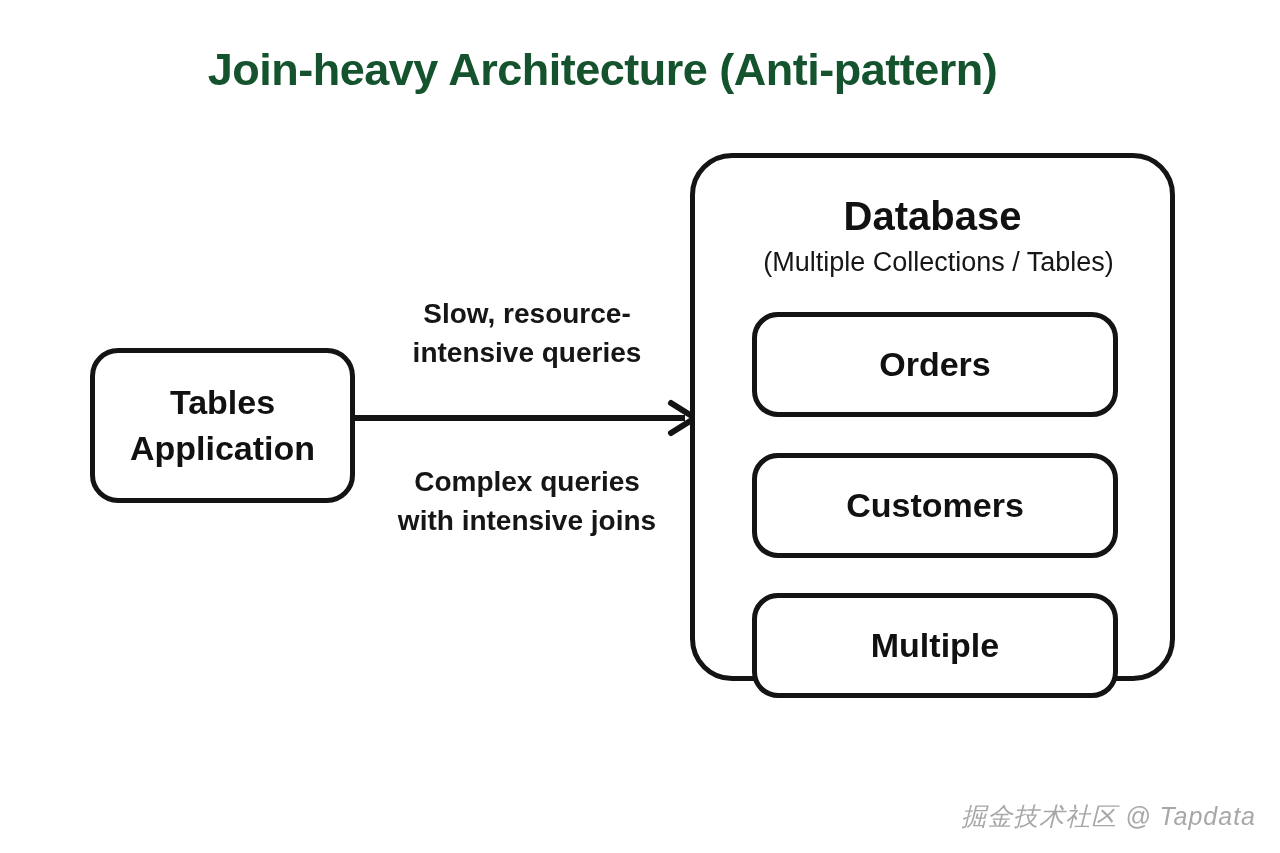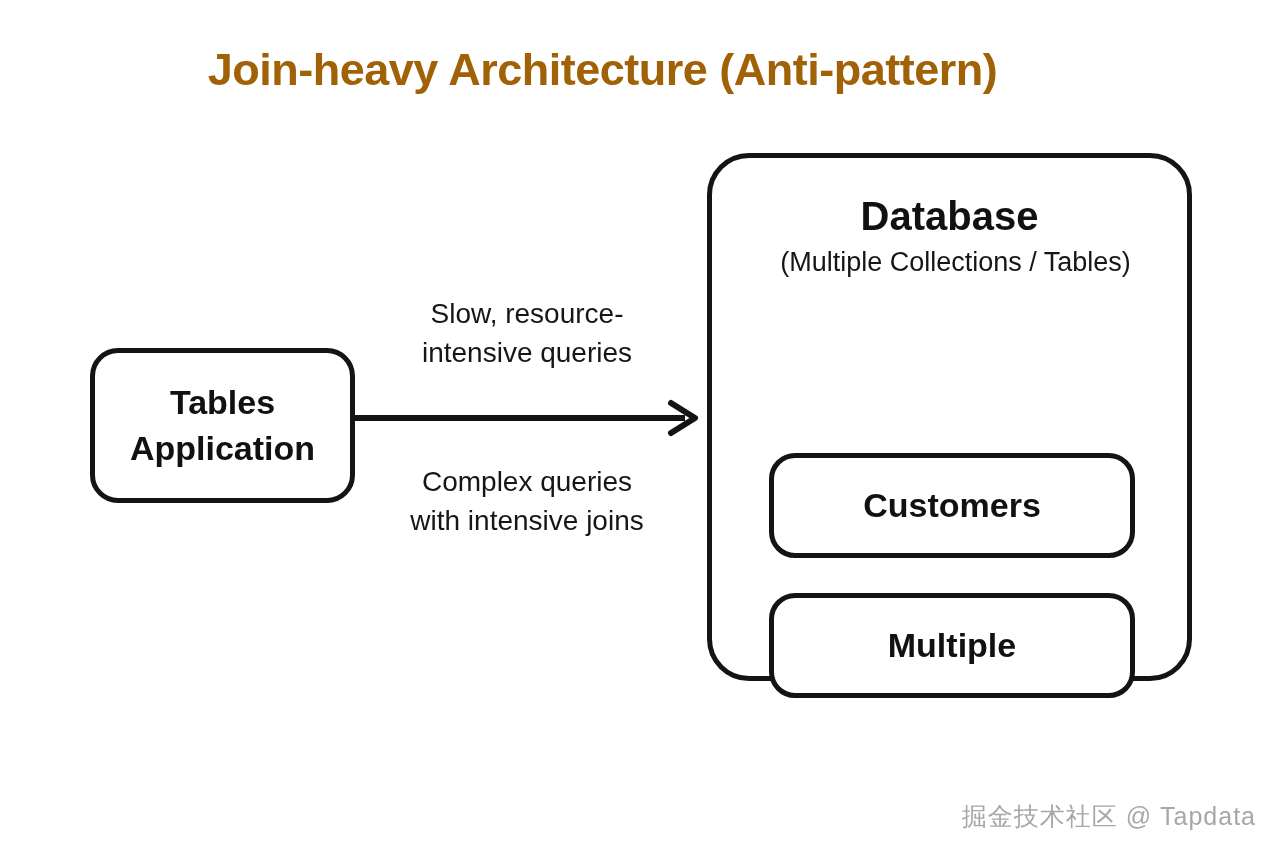--- a/index.html
+++ b/index.html
@@ -17,21 +17,21 @@
   }
   .title {
     position: absolute;
     top: 44px;
     left: 0;
     width: 1205px;
     text-align: center;
     font-size: 45px;
     font-weight: 700;
     letter-spacing: -0.5px;
-    color: #a16207;
+    color: #14532d;
   }
   .node {
     position: absolute;
     border: 5px solid #141414;
     background: #ffffff;
   }
   .client-box {
     left: 90px;
     top: 348px;
     width: 265px;
@@ -51,29 +51,29 @@
     left: 355px;
     top: 398px;
     width: 346px;
     height: 40px;
   }
   .arrow-label {
     position: absolute;
     width: 310px;
     text-align: center;
     font-size: 28px;
-    font-weight: 400;
+    font-weight: 700;
     line-height: 1.4;
     white-space: pre-line;
     color: #161616;
   }
   .arrow-label.top { left: 372px; top: 294px; }
   .arrow-label.bottom { left: 372px; top: 462px; }
   .db-box {
-    left: 707px;
+    left: 690px;
     top: 153px;
     width: 485px;
     height: 528px;
     border-radius: 42px;
   }
   .db-title {
     position: absolute;
     top: 36px;
     left: 0;
     width: 100%;
@@ -113,20 +113,21 @@
   .table-box.t2 { top: 435px; }
   .watermark {
     position: absolute;
     right: 24px;
     top: 800px;
     font-size: 25px;
     font-weight: 500;
     color: rgba(145, 145, 145, 0.8);
     text-shadow: 1.5px 1.5px 1px rgba(255, 255, 255, 0.95);
     letter-spacing: 1px;
+    font-style: italic;
   }
 </style>
 </head>
 <body>
 
 <div class="canvas">
 
   <h1 class="title">Join-heavy Architecture (Anti-pattern)</h1>
 
   <div class="node client-box">
@@ -142,20 +143,23 @@
     <polyline points="316,5 340,20 316,35" fill="none" stroke="#141414" stroke-width="6" stroke-linecap="round" stroke-linejoin="round"></polyline>
   </svg>
 
   <div class="arrow-label bottom">Complex queries
 with intensive joins</div>
 
   <div class="node db-box">
     <div class="db-title">Database</div>
     <div class="db-subtitle">(Multiple Collections / Tables)</div>
 
+    <div class="table-box t0">
+      <span>Orders</span>
+    </div>
     <div class="table-box t1">
       <span>Customers</span>
     </div>
     <div class="table-box t2">
       <span>Multiple</span>
     </div>
   </div>
 
   <div class="watermark">掘金技术社区 @ Tapdata</div>
 

